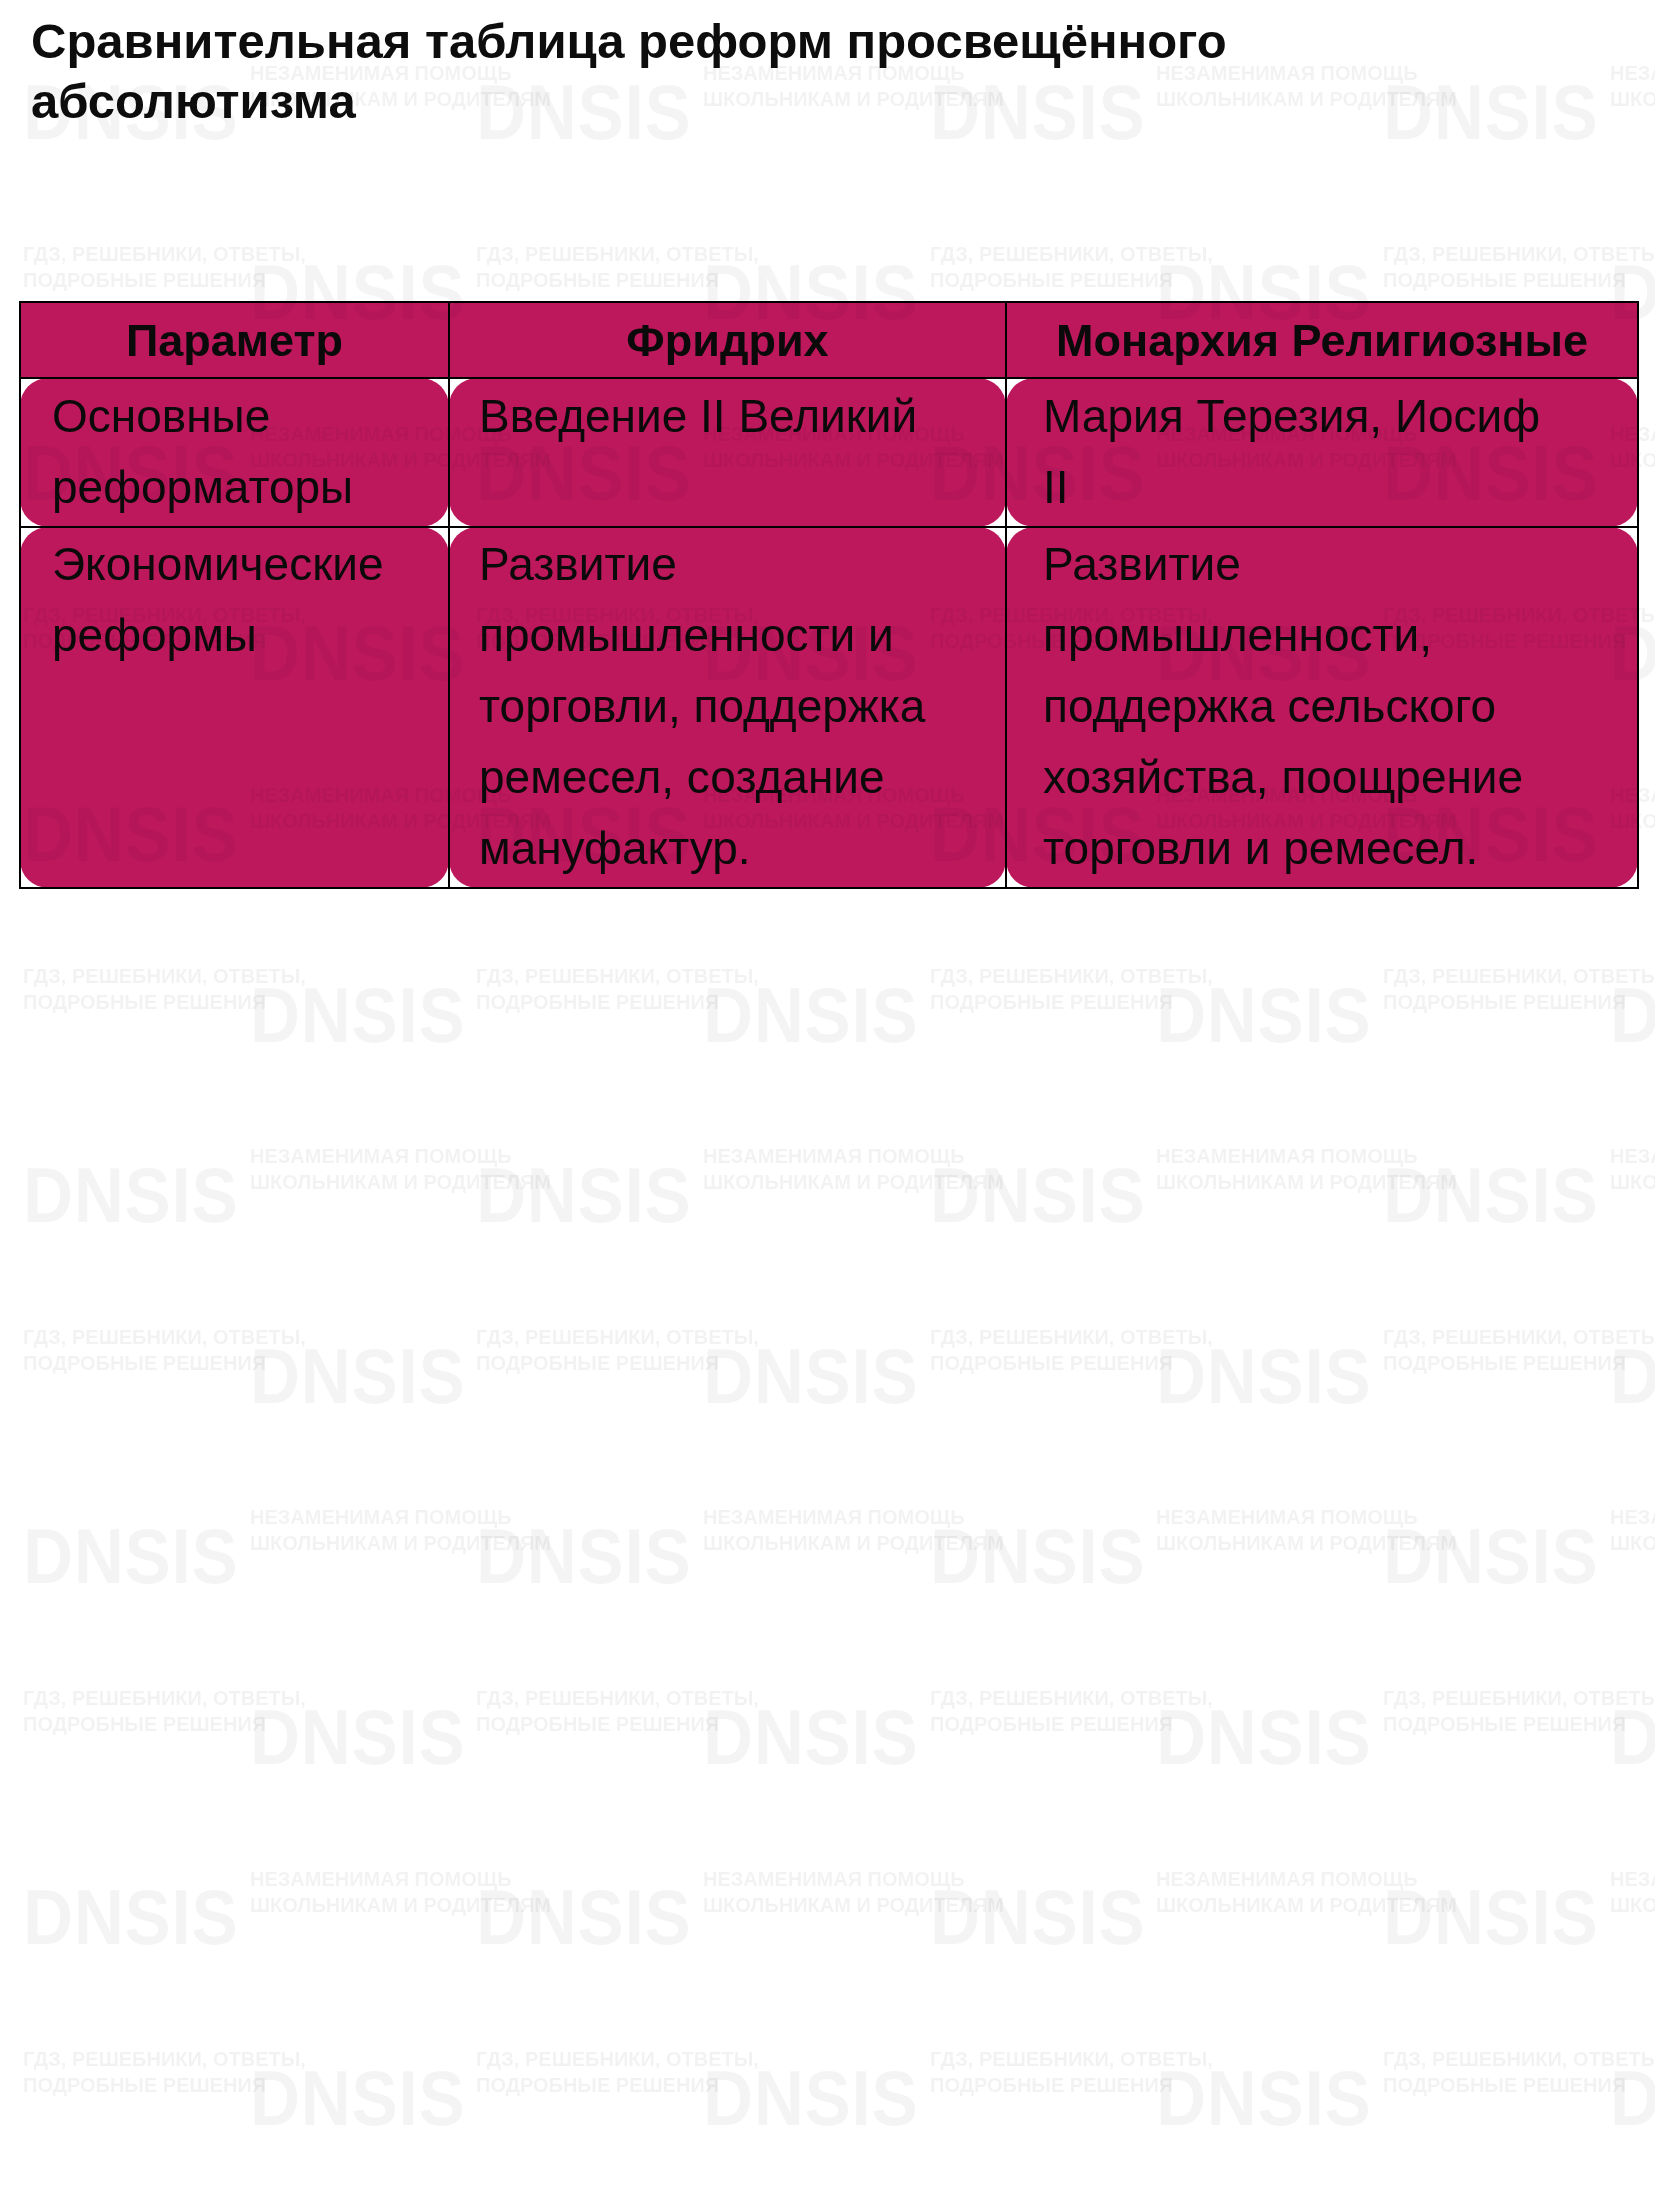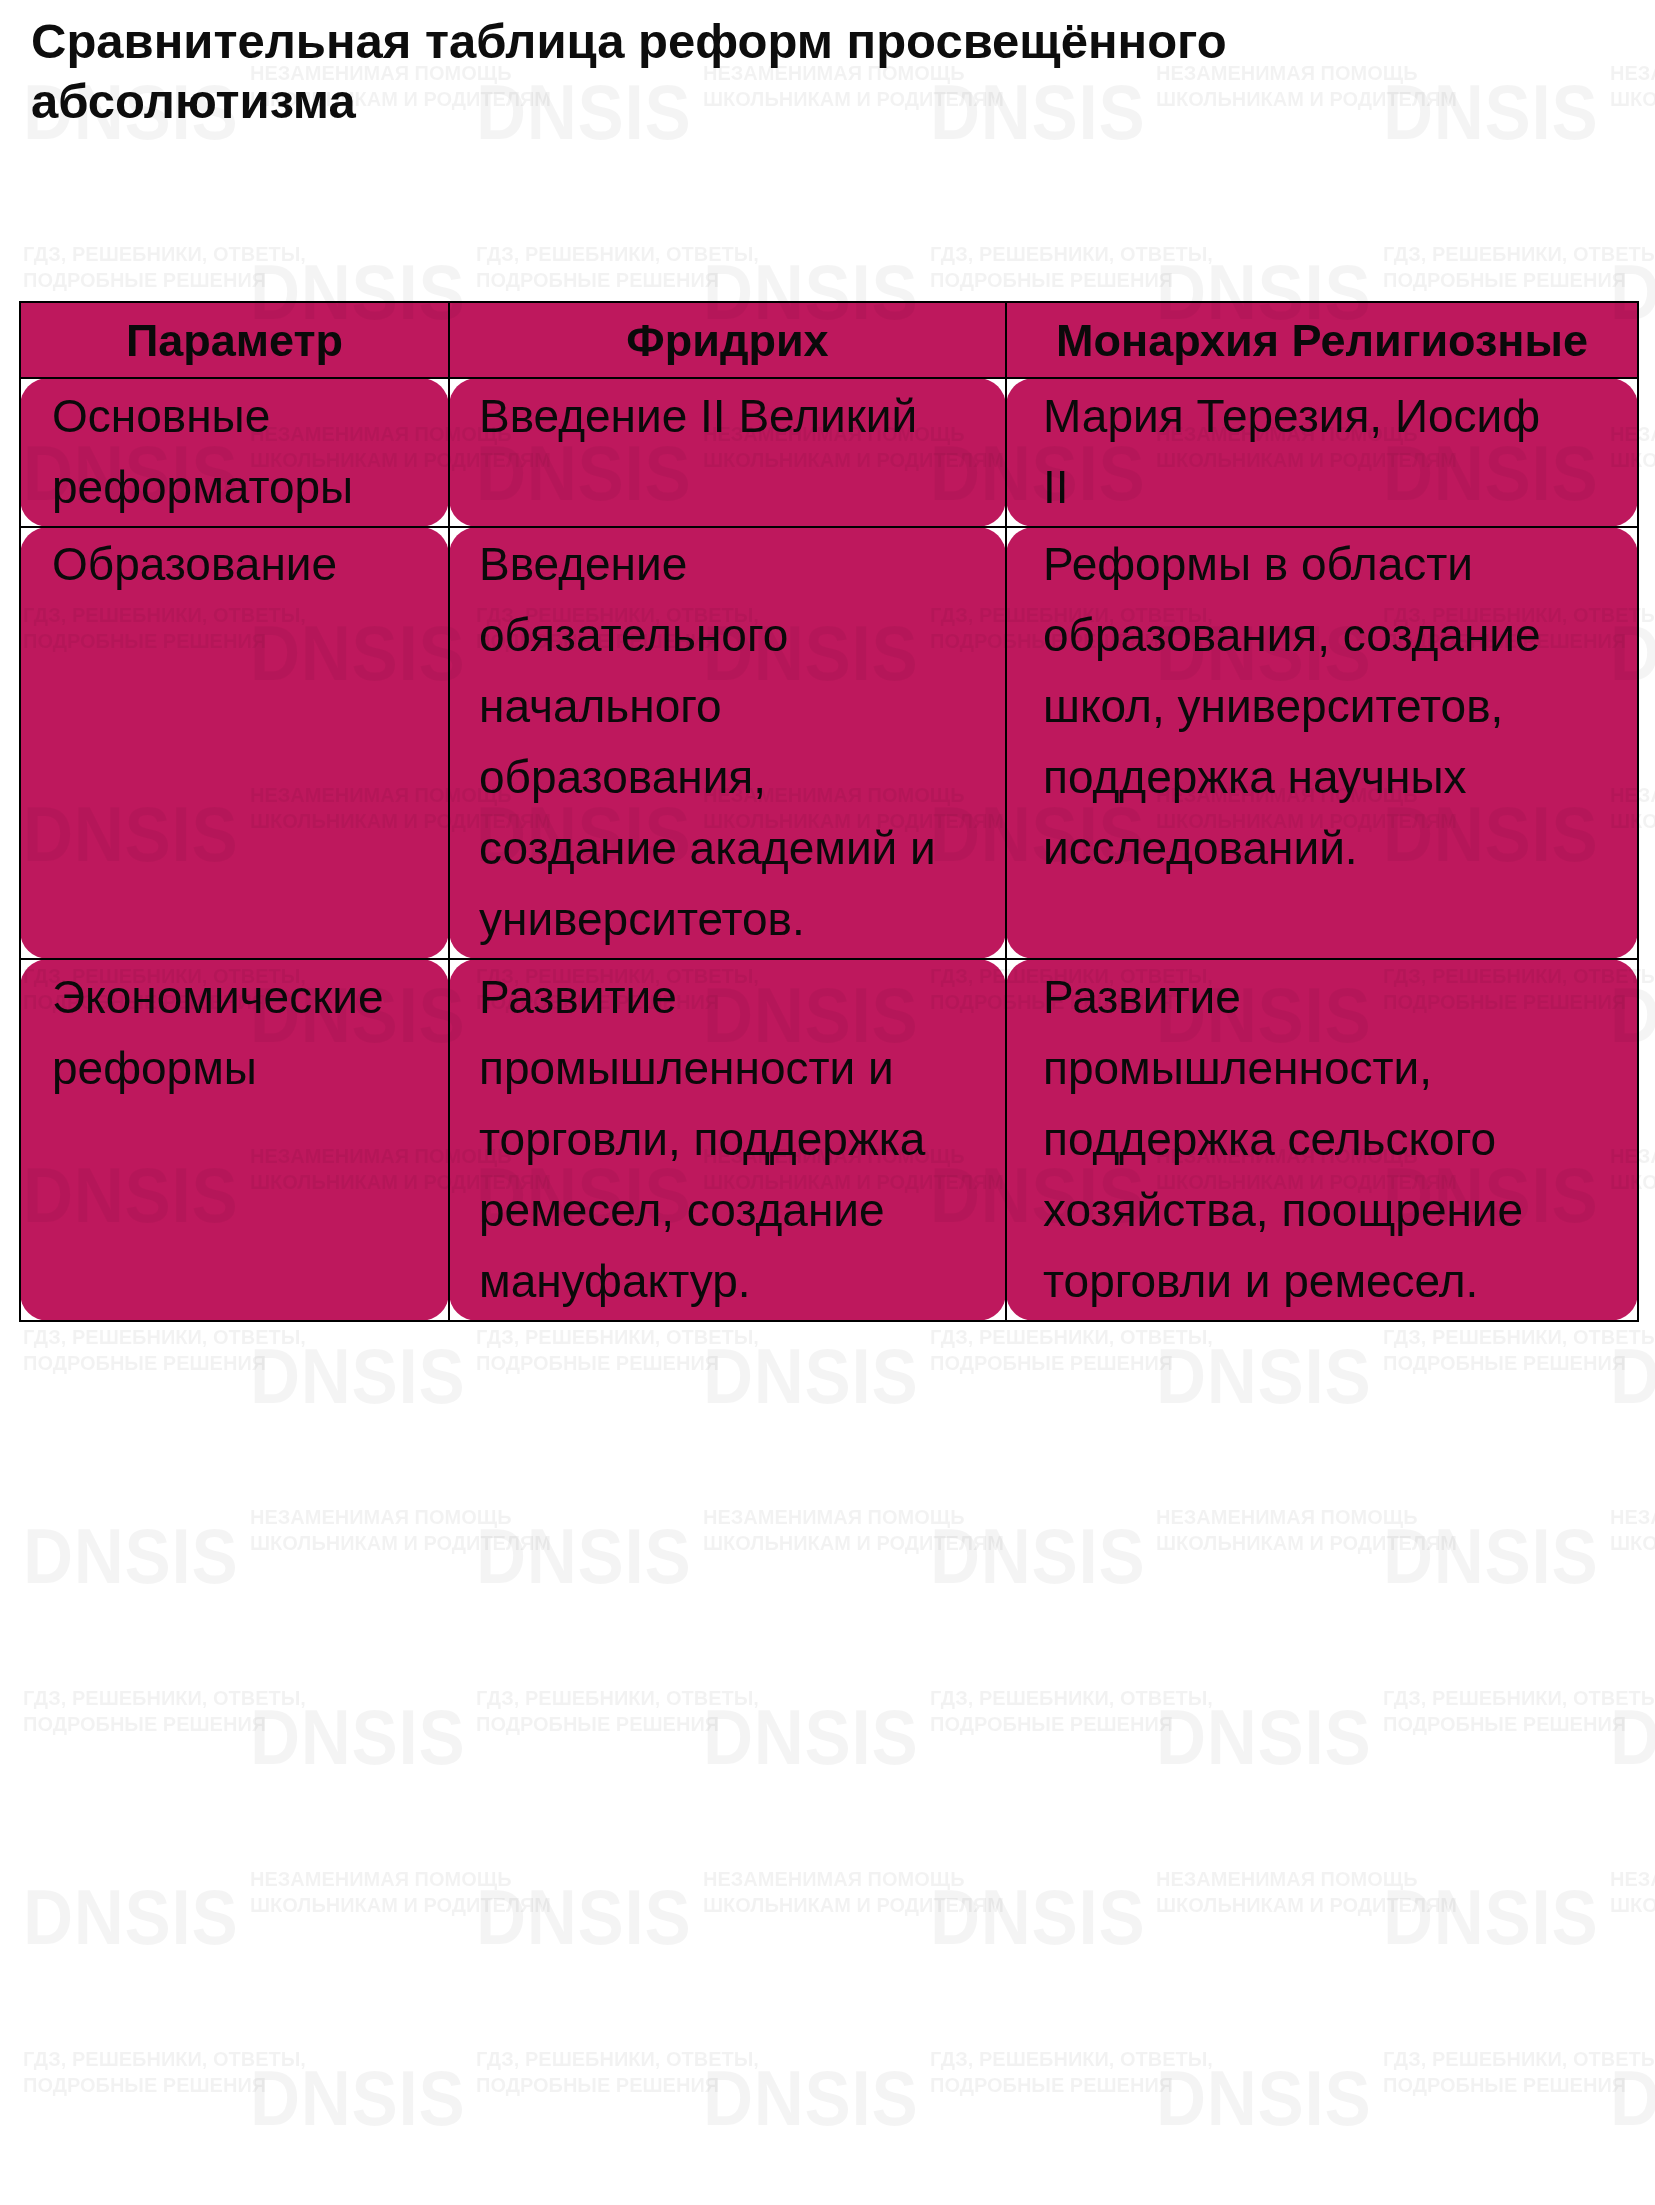--- a/index.html
+++ b/index.html
@@ -114,25 +114,20 @@
       <th>Монархия Религиозные</th>
     </tr>
   </thead>
   <tbody>
     <tr>
       <td class="cell-param">Основные реформаторы</td>
       <td class="cell-prussia">Введение II Великий</td>
       <td class="cell-habsburg">Мария Терезия, Иосиф II</td>
     </tr>
     <tr>
-      <td class="cell-param">Образование</td>
-      <td class="cell-prussia">Введение обязательного начального образования, создание академий и университетов.</td>
-      <td class="cell-habsburg">Реформы в области образования, создание школ, университетов, поддержка научных исследований.</td>
-    </tr>
-    <tr>
       <td class="cell-param">Экономические реформы</td>
       <td class="cell-prussia">Развитие промышленности и торговли, поддержка ремесел, создание мануфактур.</td>
       <td class="cell-habsburg">Развитие промышленности, поддержка сельского хозяйства, поощрение торговли и ремесел.</td>
     </tr>
   </tbody>
 </table>
 
 <div class="wm-layer" id="wm-layer">
     <div class="wm-logo" style="left: 23px; top: 74px;">DNSIS</div>
     <div class="wm-text" style="left: 250px; top: 60px;">

